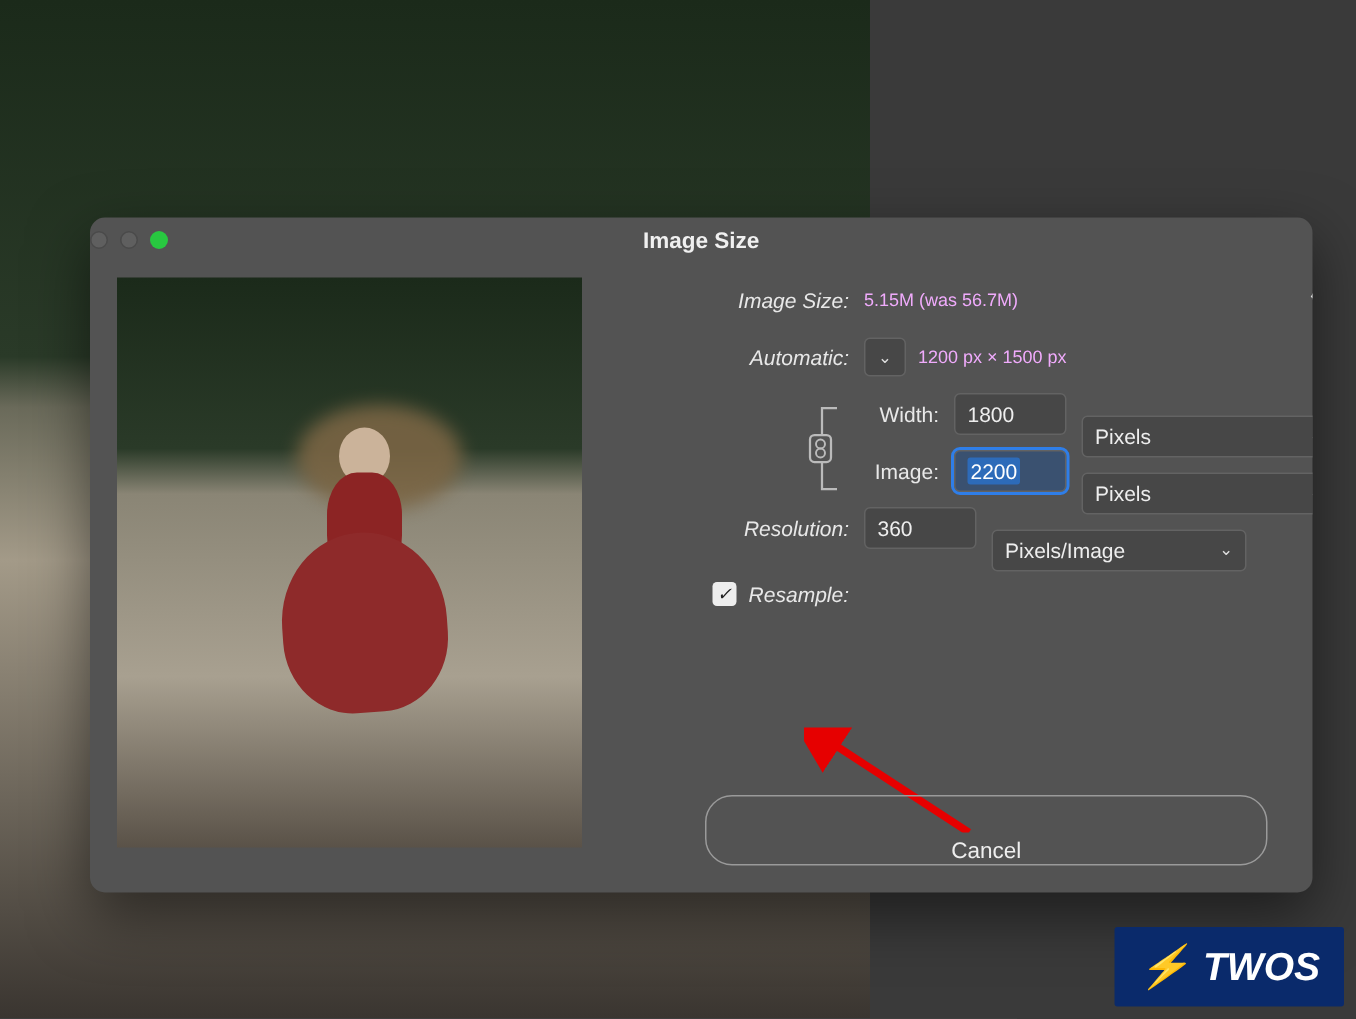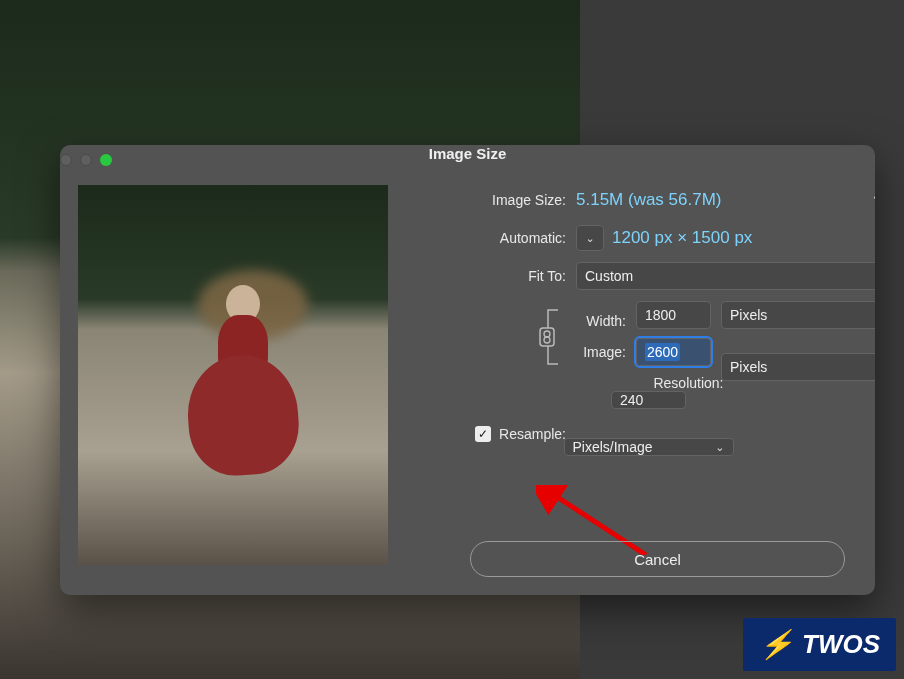--- a/index.html
+++ b/index.html
@@ -34,20 +34,21 @@
   background: #535353;
   border-radius: 10px;
   box-shadow: 0 15px 40px rgba(0,0,0,0.5);
   overflow: hidden;
 }
 
 
 .titlebar {
   height: 30px;
   display: flex;
+  align-items: center;
   padding: 0 0;
   position: relative;
 }
 .traffic-lights { display: flex; gap: 8px; align-items: center; }
 .tl { width: 12px; height: 12px; border-radius: 50%; }
 .tl-close { background: #5f5f5f; border: 1px solid #4a4a4a; }
 .tl-min { background: #5f5f5f; border: 1px solid #4a4a4a; }
 .tl-zoom { background: #28c840; }
 .titlebar-title {
   position: absolute;
@@ -115,24 +116,25 @@
   align-items: center;
   margin-bottom: 8px;
   height: 30px;
 }
 .label {
   width: 170px;
   text-align: right;
   padding-right: 10px;
   color: #e8e8e8;
   font-size: 14px;
+  font-style: italic;
 }
 .value-text {
-  color: #7dd3fc;
-  font-size: 17px;
+  color: #f0abfc;
+  font-size: 12px;
 }
 
 
 .input, .select {
   height: 28px;
   background: #474747;
   border: 1px solid #636363;
   border-radius: 4px;
   color: #eee;
   font-size: 14px;
@@ -206,25 +208,25 @@
 
 
 .button-row {
   position: absolute;
   left: 410px; right: 30px; bottom: 18px;
   display: flex;
   gap: 14px;
 }
 .btn {
   flex: 1;
-  height: 36px;
+  height: 47px;
   border: 1.5px solid #9a9a9a;
   border-radius: 18px;
   display: flex;
-  align-items: center;
+  align-items: flex-end;
   justify-content: center;
   color: #eee;
   font-size: 15px;
   background: transparent;
   cursor: pointer;
 }
 
 
 .watermark {
   position: absolute;
@@ -287,69 +289,62 @@
       </div>
 
       <div class="row">
         <div class="label">Automatic:</div>
         <div class="dim-btn">
             <span class="caret">⌄</span>
           </div>
         <div class="value-text">1200 px × 1500 px</div>
       </div>
 
-      <div class="row">
-        <div class="label">Fit To:</div>
-        <div class="select wide">
-          <span>Custom</span>
-          <span class="caret">⌄</span>
-        </div>
-      </div>
 
       <div style="display:flex;">
         <div class="constrain-col">
           <div class="bracket">
             <svg width="30" height="66">
               <path d="M22 6 h-10 v54 h10" stroke="#bbb" stroke-width="1.5" fill="none"></path>
               <rect x="4" y="24" width="14" height="18" rx="3" fill="#535353" stroke="#bbb" stroke-width="1.5"></rect>
               <circle cx="11" cy="30" r="3" fill="none" stroke="#bbb" stroke-width="1.3"></circle>
               <circle cx="11" cy="36" r="3" fill="none" stroke="#bbb" stroke-width="1.3"></circle>
             </svg>
           </div>
         </div>
         <div style="flex:1;">
-          <div class="row" style="margin-bottom:8px;align-items:flex-end;">
+          <div class="row" style="margin-bottom:8px;">
             <div style="width:60px;text-align:right;padding-right:10px;color:#e8e8e8;">Width:</div>
             <div class="input">
                 <span>1800</span>
               </div>
             <div style="width:10px;"></div>
             <div class="select unit">
               <span>Pixels</span>
               <span class="caret">⌄</span>
             </div>
           </div>
           <div class="row">
             <div style="width:60px;text-align:right;padding-right:10px;color:#e8e8e8;">Image:</div>
             <div class="input focused">
-                <span class="selected-text">2600</span>
+                <span class="selected-text">2200</span>
               </div>
             <div style="width:10px;"></div>
             <div class="select unit">
               <span>Pixels</span>
               <span class="caret">⌄</span>
             </div>
           </div>
         </div>
       </div>
 
-      <div class="row" style="margin-top:0;flex-direction:column;">
+      <div class="row" style="margin-top:0;">
         <div class="label">Resolution:</div>
         <div class="input">
-            <span>240</span>
+            <span>360</span>
           </div>
         <div style="width:10px;"></div>
         <div class="select unit">
           <span>Pixels/Image</span>
           <span class="caret">⌄</span>
         </div>
       </div>
 
       <div class="row" style="margin-top:6px;">
         <div class="label" style="display:flex;justify-content:flex-end;align-items:center;">

